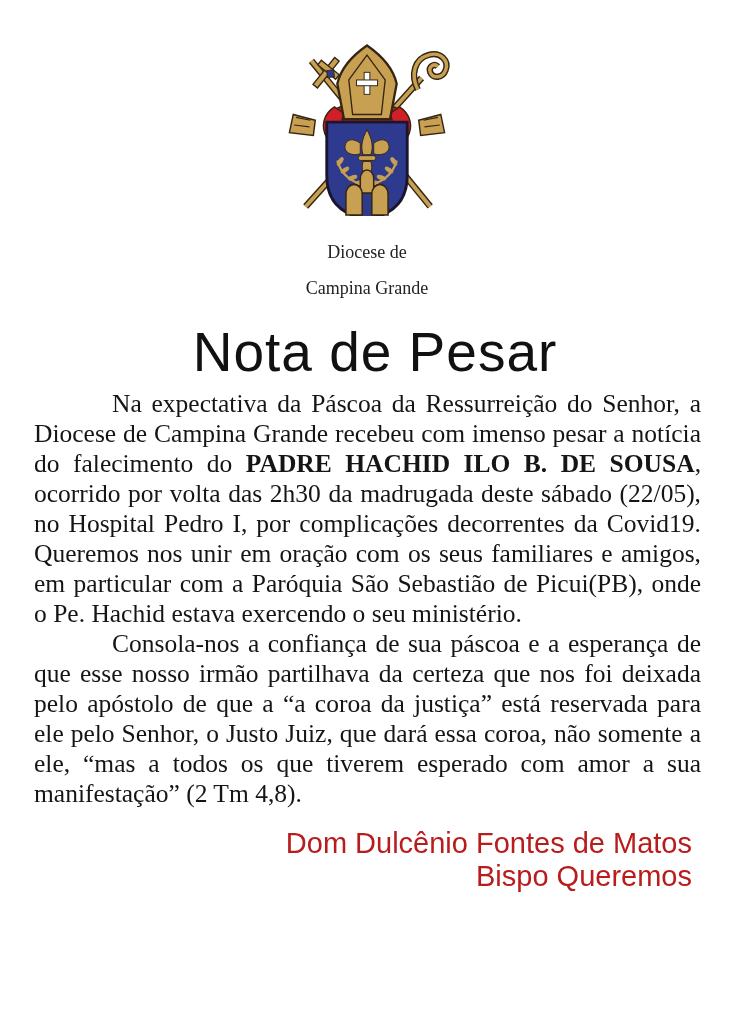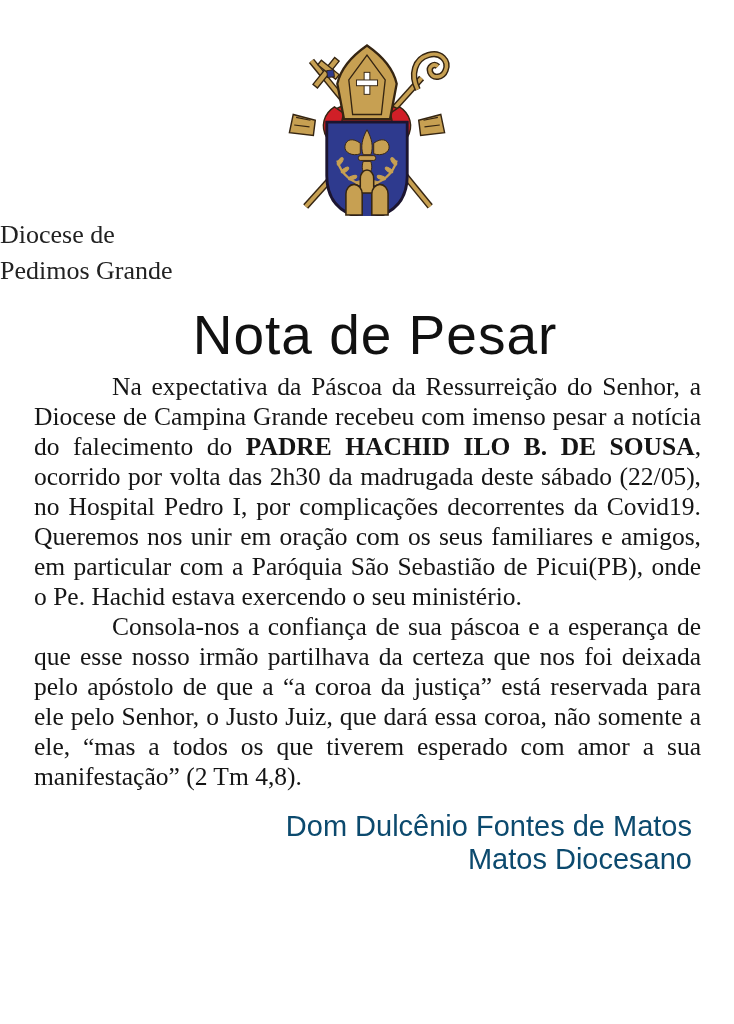--- a/index.html
+++ b/index.html
@@ -12,23 +12,24 @@
   }
   .page { width:734px; height:1024px; position:relative; }
 
   .crest-wrap {
     margin-top:34px;
     display:flex; justify-content:center;
   }
   .crest-wrap svg { display:block; }
 
   .org {
-    margin-top:1px;
+    margin-top:18px;
+    text-align:center;
     font-family:"Liberation Serif", serif;
-    font-size:26px;
+    font-size:18px;
     line-height:36px;
     color:#222222;
   }
 
   .doc-title {
     margin:16px 0 0 0;
     text-align:center;
     font-family:"Liberation Sans", sans-serif;
     font-weight:400;
     font-size:55px;
@@ -47,21 +48,21 @@
   }
   .body-text p { margin:0; text-indent:78px; }
   .body-text .bold-name { font-weight:bold; }
 
   .signature {
     margin:18px 42px 0 0;
     text-align:right;
     font-family:"Liberation Sans", sans-serif;
     font-size:29px;
     line-height:33px;
-    color:#0c4a6e;
+    color:#b91c1c;
     padding-left:32px;
   }
 </style>
 </head>
 <body>
 
 <div class="page">
 
   <div class="crest-wrap">
     <svg width="196" height="182" viewBox="0 0 200 190">
@@ -133,28 +134,28 @@
           <path d="M93,166 L93,151 a7,9 0 0 1 14,0 L107,166 Z"></path>
           <path d="M78,189 L78,167 a8.5,10 0 0 1 17,0 L95,189 Z"></path>
           <path d="M105,189 L105,167 a8.5,10 0 0 1 17,0 L122,189 Z"></path>
         </g>
       </g>
     </svg>
   </div>
 
   <div class="org">
     <div>Diocese de</div>
-    <div>Pedimos Grande</div>
+    <div>Campina Grande</div>
   </div>
 
   <h1 class="doc-title">Nota de Pesar</h1>
 
   <main class="body-text">
     <p><span>Na expectativa da Páscoa da Ressurreição do Senhor, a Diocese de Campina Grande recebeu com imenso pesar a notícia do falecimento do </span><span class="bold-name">PADRE HACHID ILO B. DE SOUSA</span><span>, ocorrido por volta das 2h30 da madrugada deste sábado (22/05), no Hospital Pedro I, por complicações decorrentes da Covid19. Queremos nos unir em oração com os seus familiares e amigos, em particular com a Paróquia São Sebastião de Picui(PB), onde o Pe. Hachid estava exercendo o seu ministério.</span></p>
     <p>Consola-nos a confiança de sua páscoa e a esperança de que esse nosso irmão partilhava da certeza que nos foi deixada pelo apóstolo de que a “a coroa da justiça” está reservada para ele pelo Senhor, o Justo Juiz, que dará essa coroa, não somente a ele, “mas a todos os que tiverem esperado com amor a sua manifestação” (2 Tm 4,8).</p>
   </main>
 
   <footer class="signature">
     <div>Dom Dulcênio Fontes de Matos</div>
-    <div>Matos Diocesano</div>
+    <div>Bispo Queremos</div>
   </footer>
 
 </div>
 
 </body></html>

